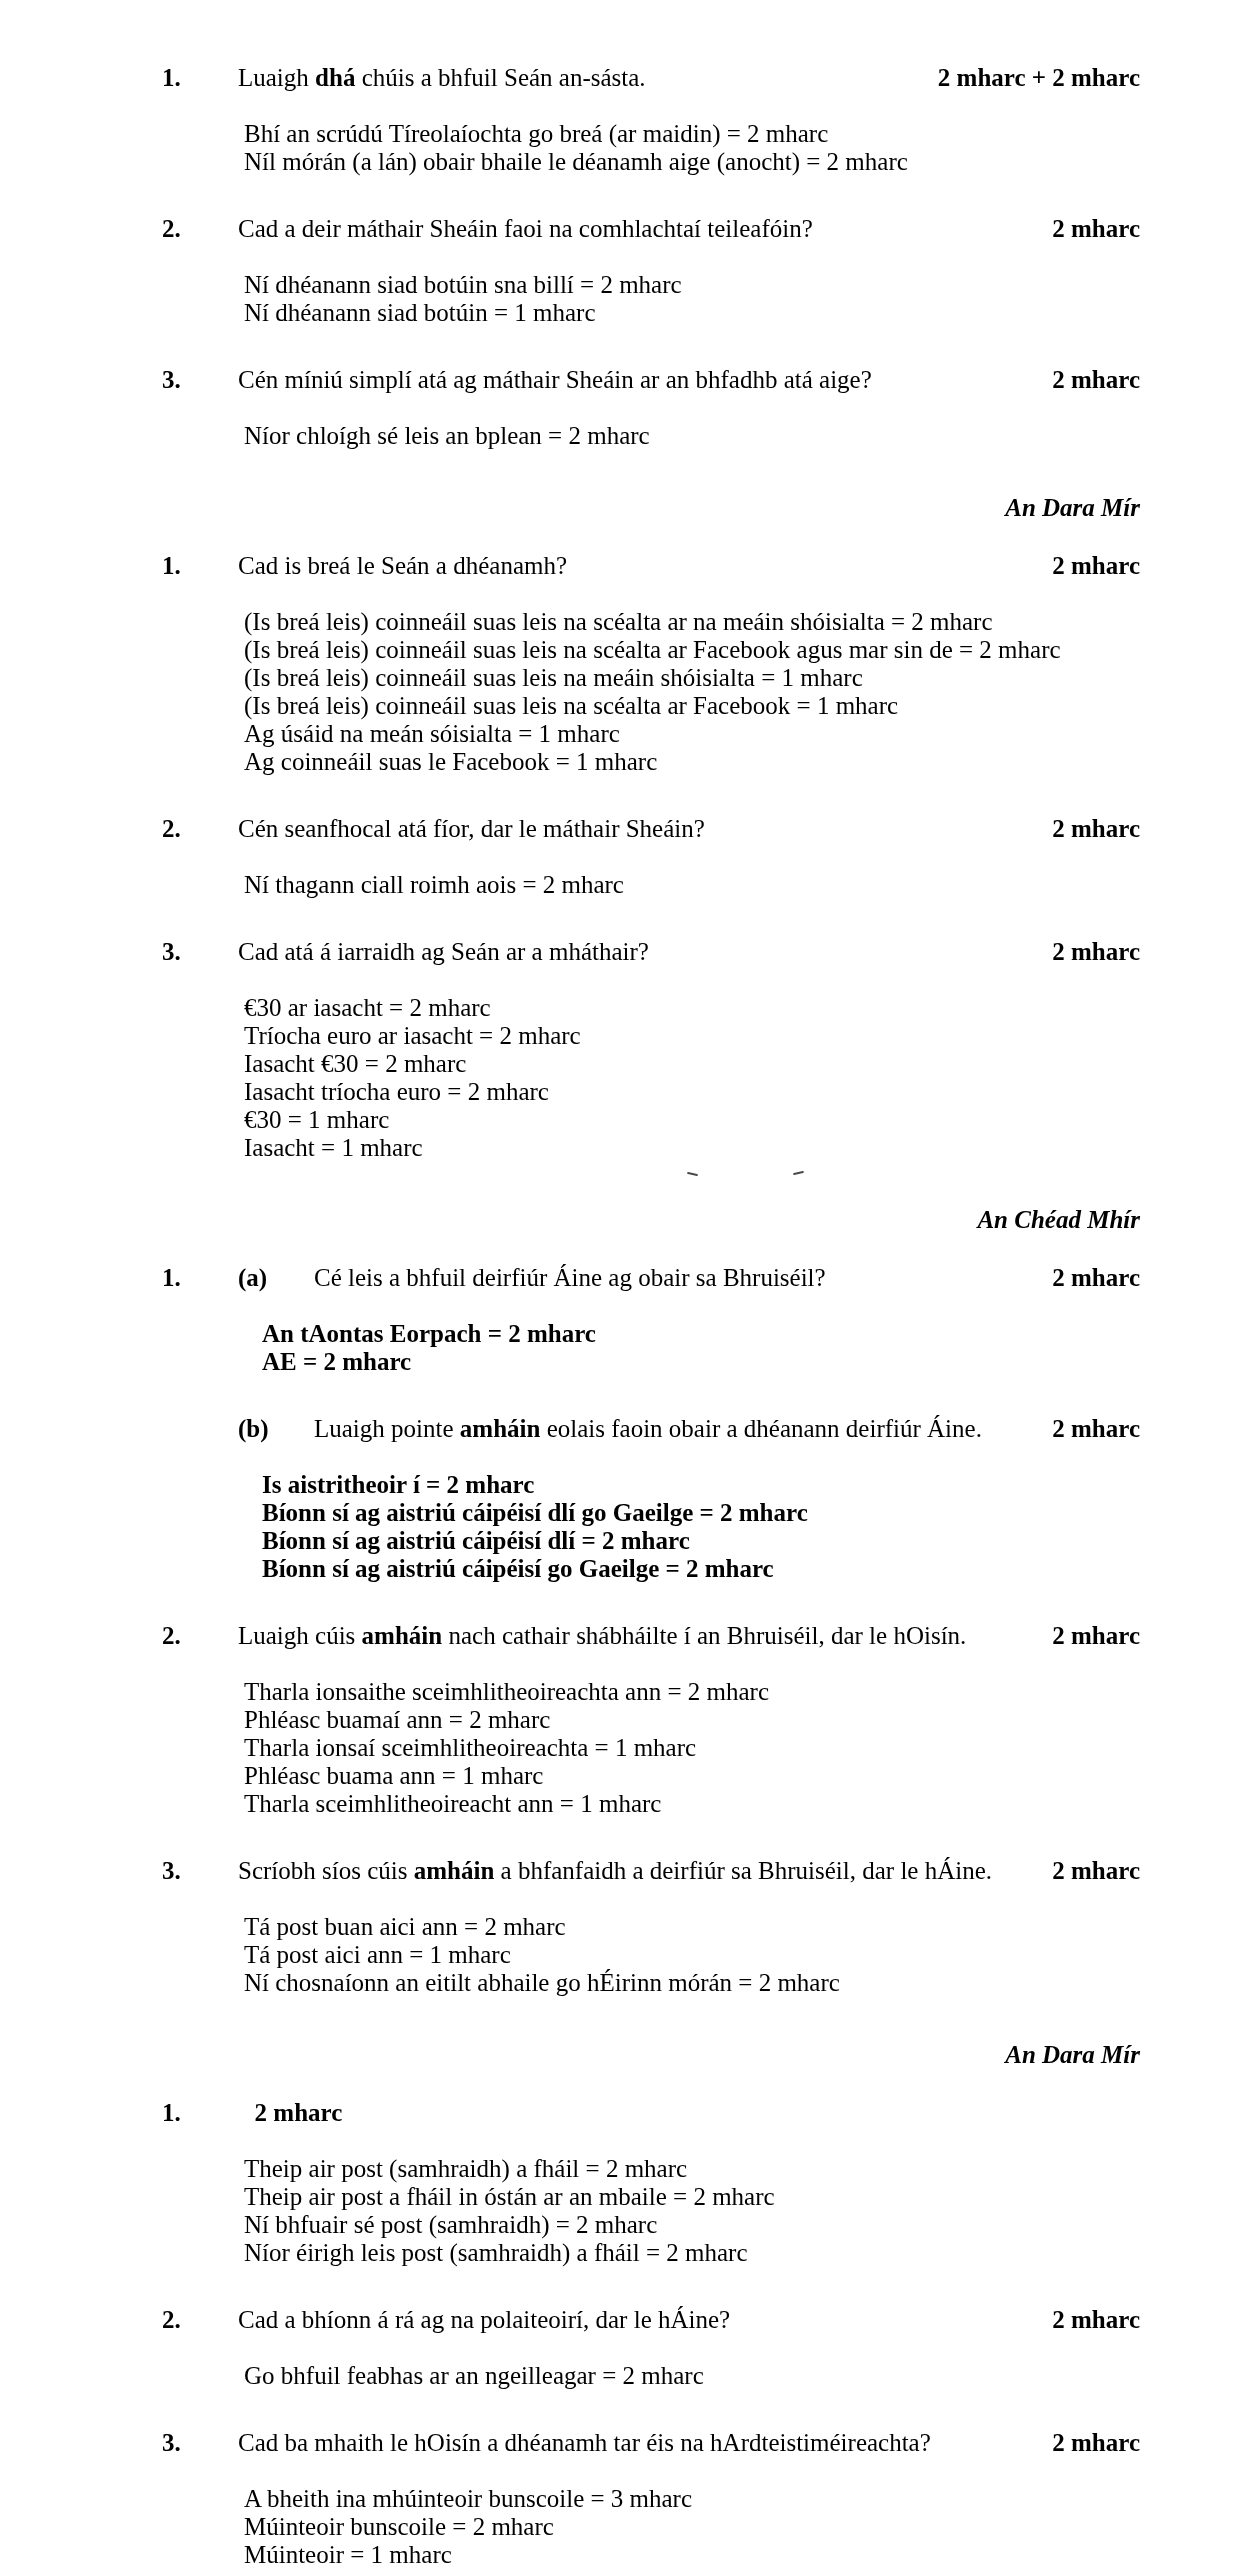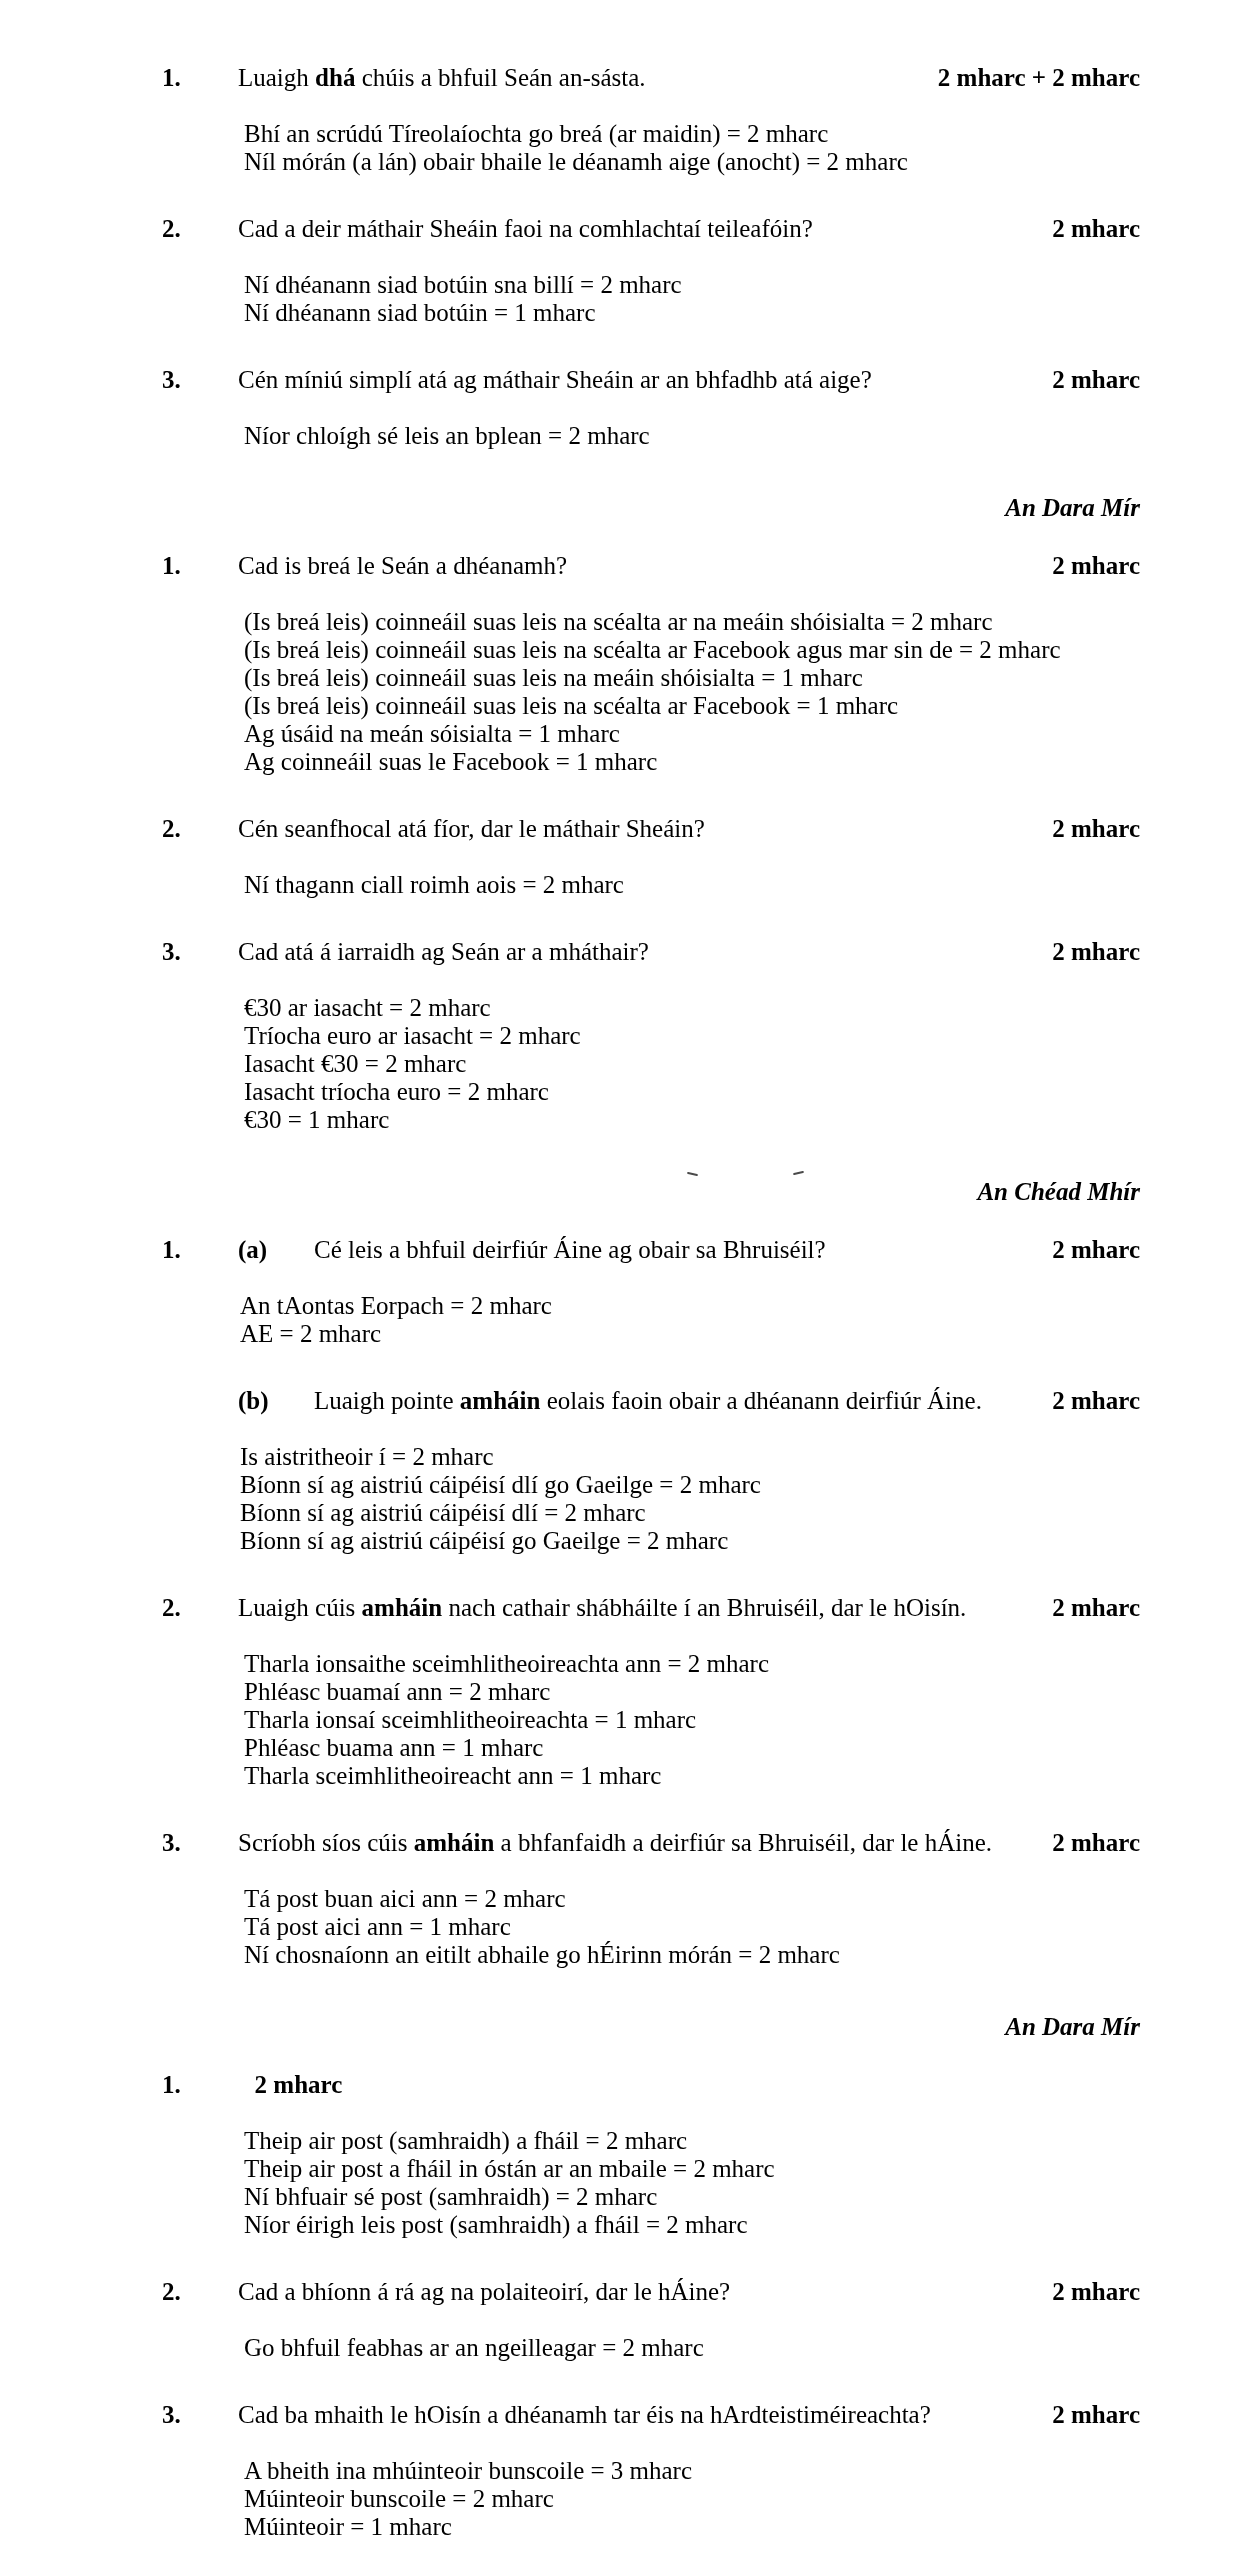--- a/index.html
+++ b/index.html
@@ -16,21 +16,21 @@
     padding: 25px 116px 28px 162px;
   }
   .question-row { display: flex; align-items: baseline; margin-top: 39px; }
   .section-heading + .question-row { margin-top: 30px; }
   .num  { flex: none; width: 76px; font-weight: bold; }
   .sub  { flex: none; width: 76px; font-weight: bold; }
   .qtext { flex: 1 1 auto; white-space: nowrap; }
   .qtext .b { font-weight: bold; font-family: Liberation Serif, serif; }
   .marks { flex: none; font-weight: bold; margin-left: 16.6px; white-space: nowrap; }
   .answers { margin-top: 28px; margin-left: 82px; }
-  .answers.deep { margin-left: 78px; }
+  .answers.deep { margin-left: 100px; font-weight: bold; }
   .answer-line { white-space: nowrap; }
   .section-heading { margin-top: 44px; font-weight: bold; font-style: italic; text-align: right; }
   .artifact {
     position: absolute;
     height: 2.1px;
     width: 11px;
     background: #4a4a4a;
     border-radius: 1.4px;
   }
   .artifact.a1 { left: 687px;  top: 1173px; transform: rotate(12deg); }
@@ -93,20 +93,21 @@
         <span class="num">3.</span>
         <span class="qtext"><span>Cad atá á iarraidh ag Seán ar a mháthair?</span></span>
         <span class="marks">2 mharc</span>
       </div>
       <div class="answers">
         <div class="answer-line">€30 ar iasacht = 2 mharc</div>
         <div class="answer-line">Tríocha euro ar iasacht = 2 mharc</div>
         <div class="answer-line">Iasacht €30 = 2 mharc</div>
         <div class="answer-line">Iasacht tríocha euro = 2 mharc</div>
         <div class="answer-line">€30 = 1 mharc</div>
+        <div class="answer-line">Iasacht = 1 mharc</div>
       </div>
       <div class="section-heading">An Chéad Mhír</div>
       <div class="question-row">
         <span class="num">1.</span>
         <span class="sub">(a)</span>
         <span class="qtext"><span>Cé leis a bhfuil deirfiúr Áine ag obair sa Bhruiséil?</span></span>
         <span class="marks">2 mharc</span>
       </div>
       <div class="answers deep">
         <div class="answer-line">An tAontas Eorpach = 2 mharc</div>

